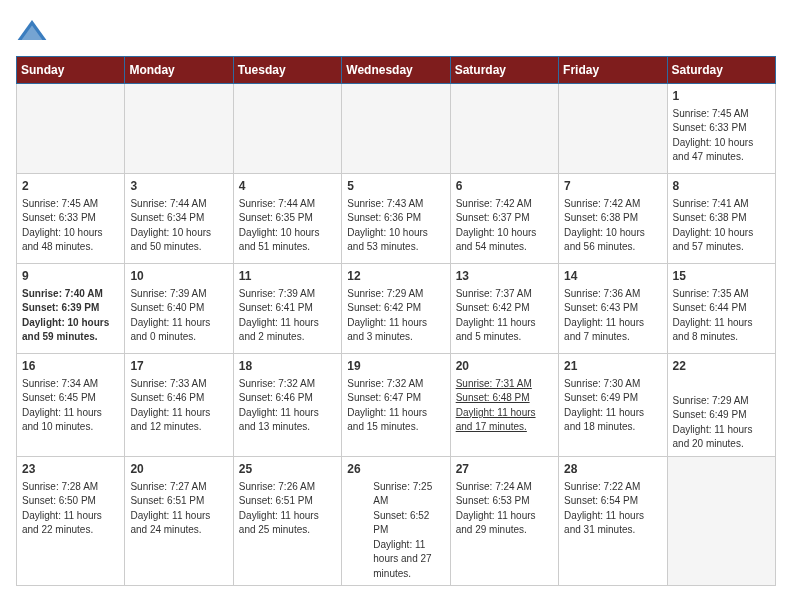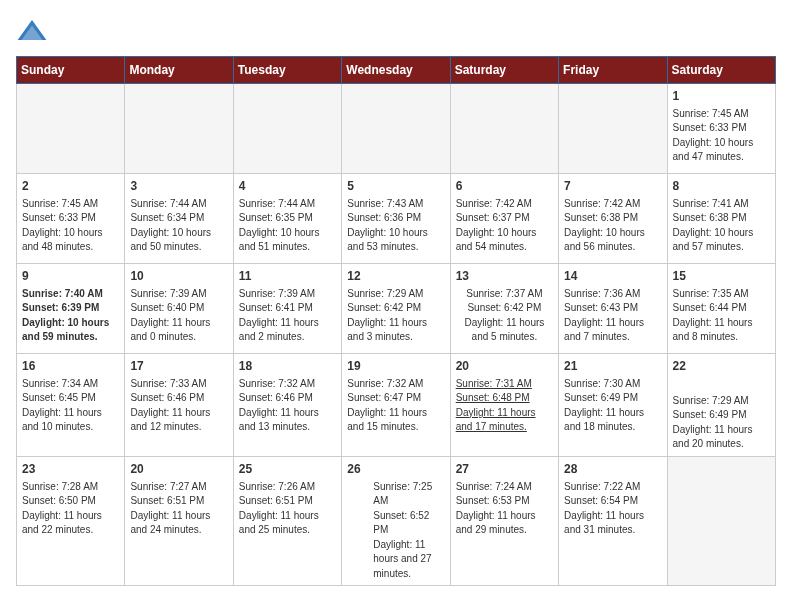--- a/index.html
+++ b/index.html
@@ -195,21 +195,21 @@
 Daylight: 11 hours and 2 minutes.</div>
         </td>
         <td>
           <span class="day-num">12</span>
           <div class="day-info" style="white-space: pre-line;">Sunrise: 7:29 AM
 Sunset: 6:42 PM
 Daylight: 11 hours and 3 minutes.</div>
         </td>
         <td>
           <span class="day-num">13</span>
-          <div class="day-info" style="white-space: pre-line; text-align: center;">Sunrise: 7:37 AM
+          <div class="day-info" style="white-space: pre-line;">Sunrise: 7:37 AM
 Sunset: 6:42 PM
 Daylight: 11 hours and 5 minutes.</div>
         </td>
         <td>
           <span class="day-num">14</span>
           <div class="day-info" style="white-space: pre-line;">Sunrise: 7:36 AM
 Sunset: 6:43 PM
 Daylight: 11 hours and 7 minutes.</div>
         </td>
         <td>

